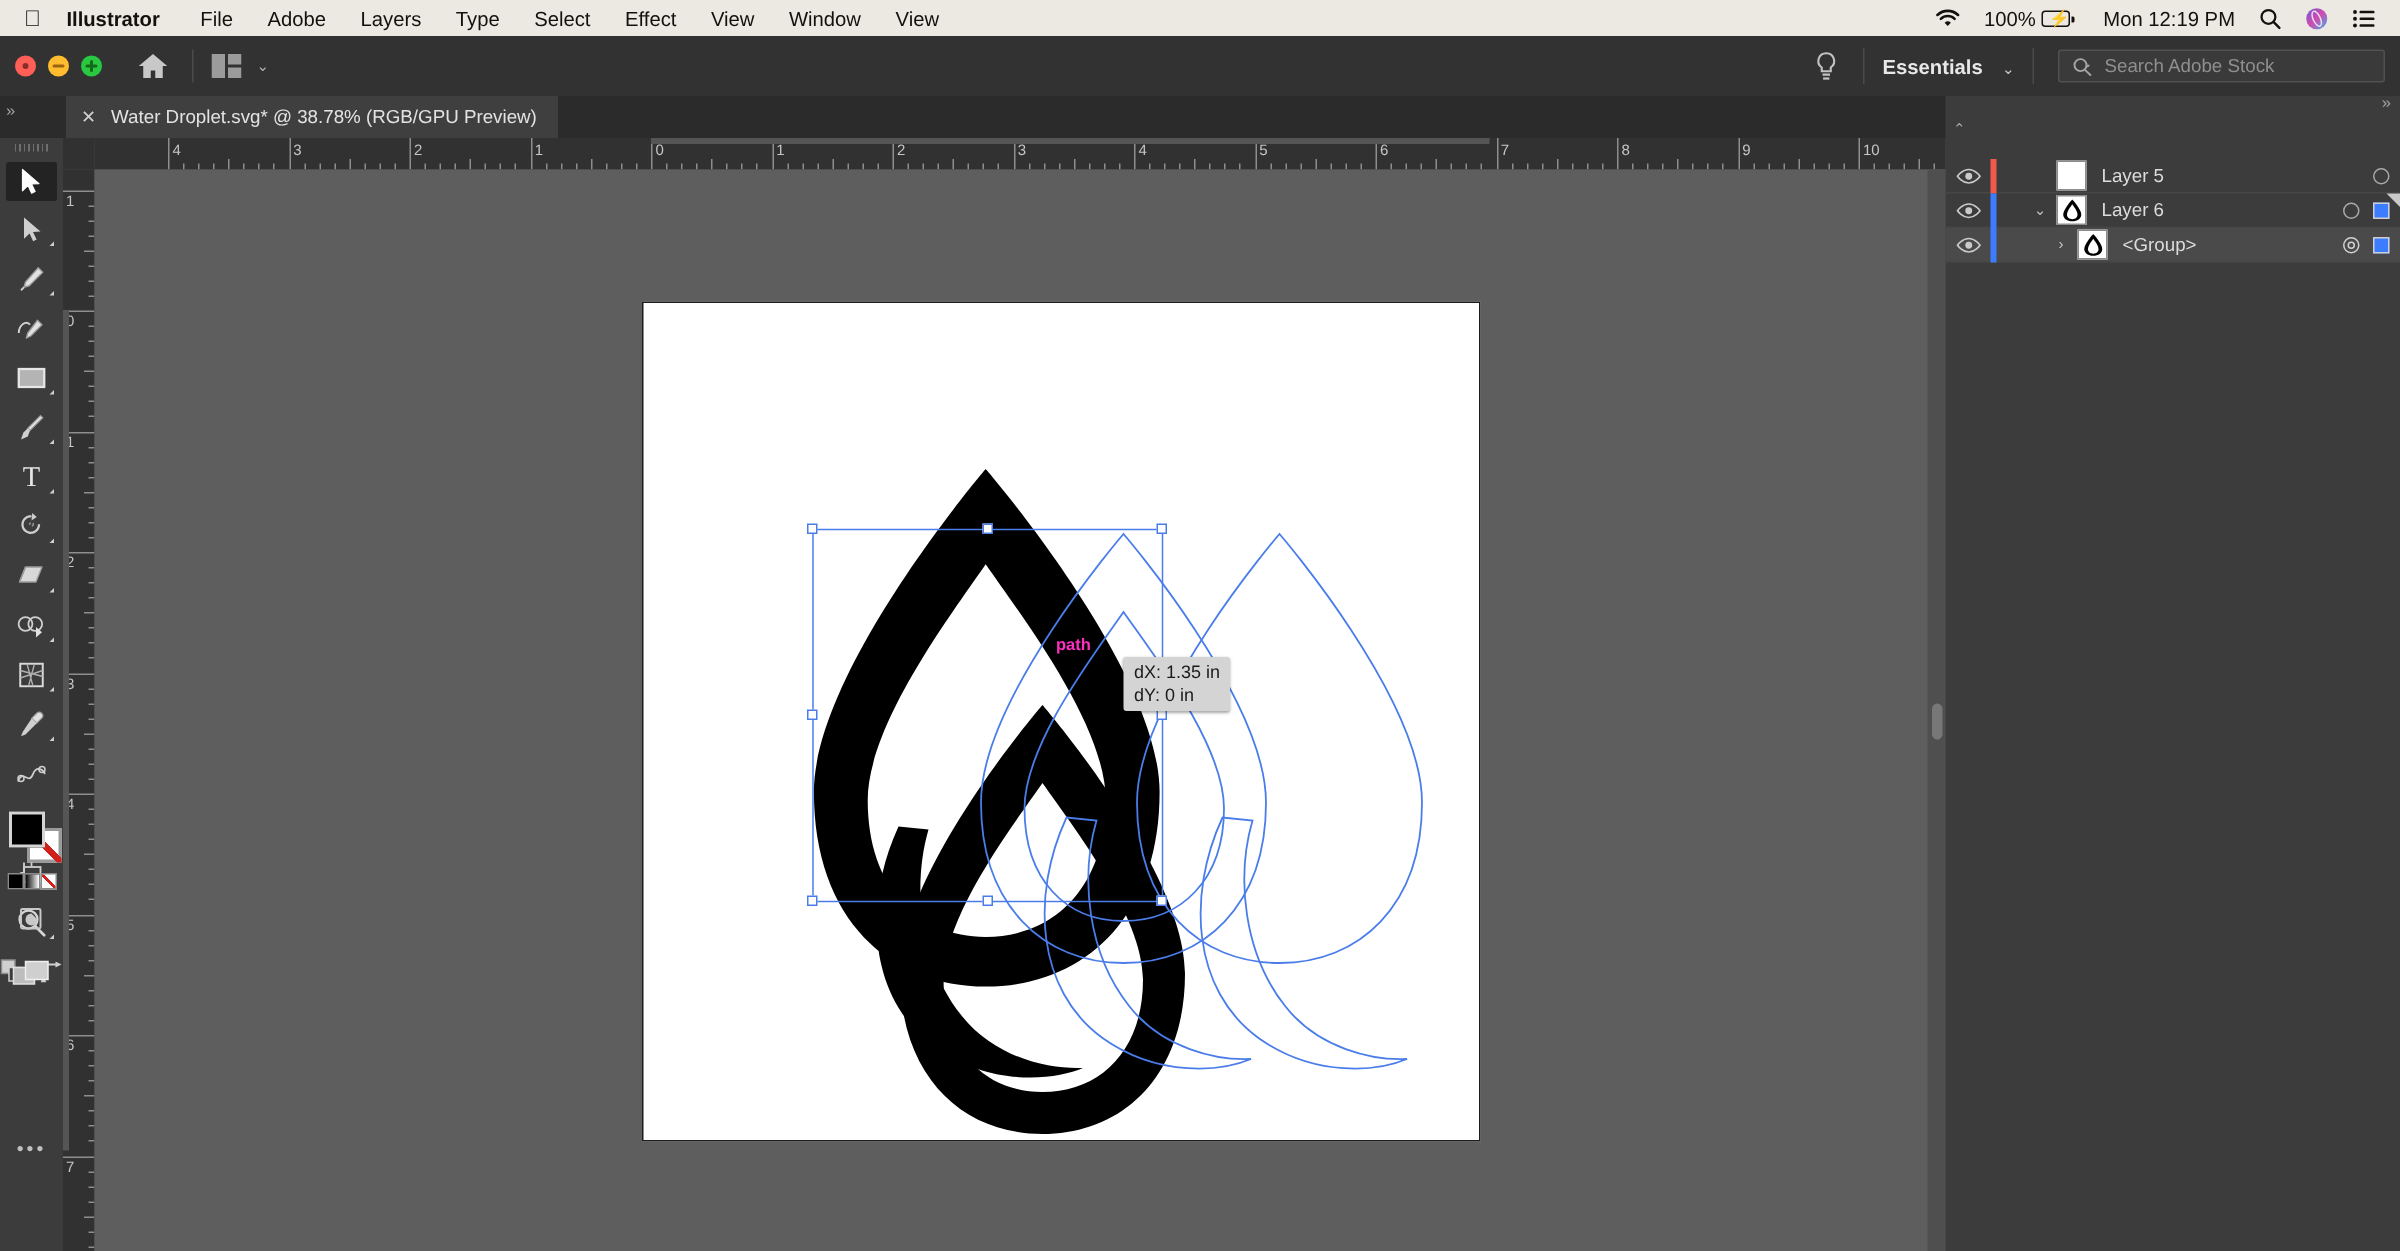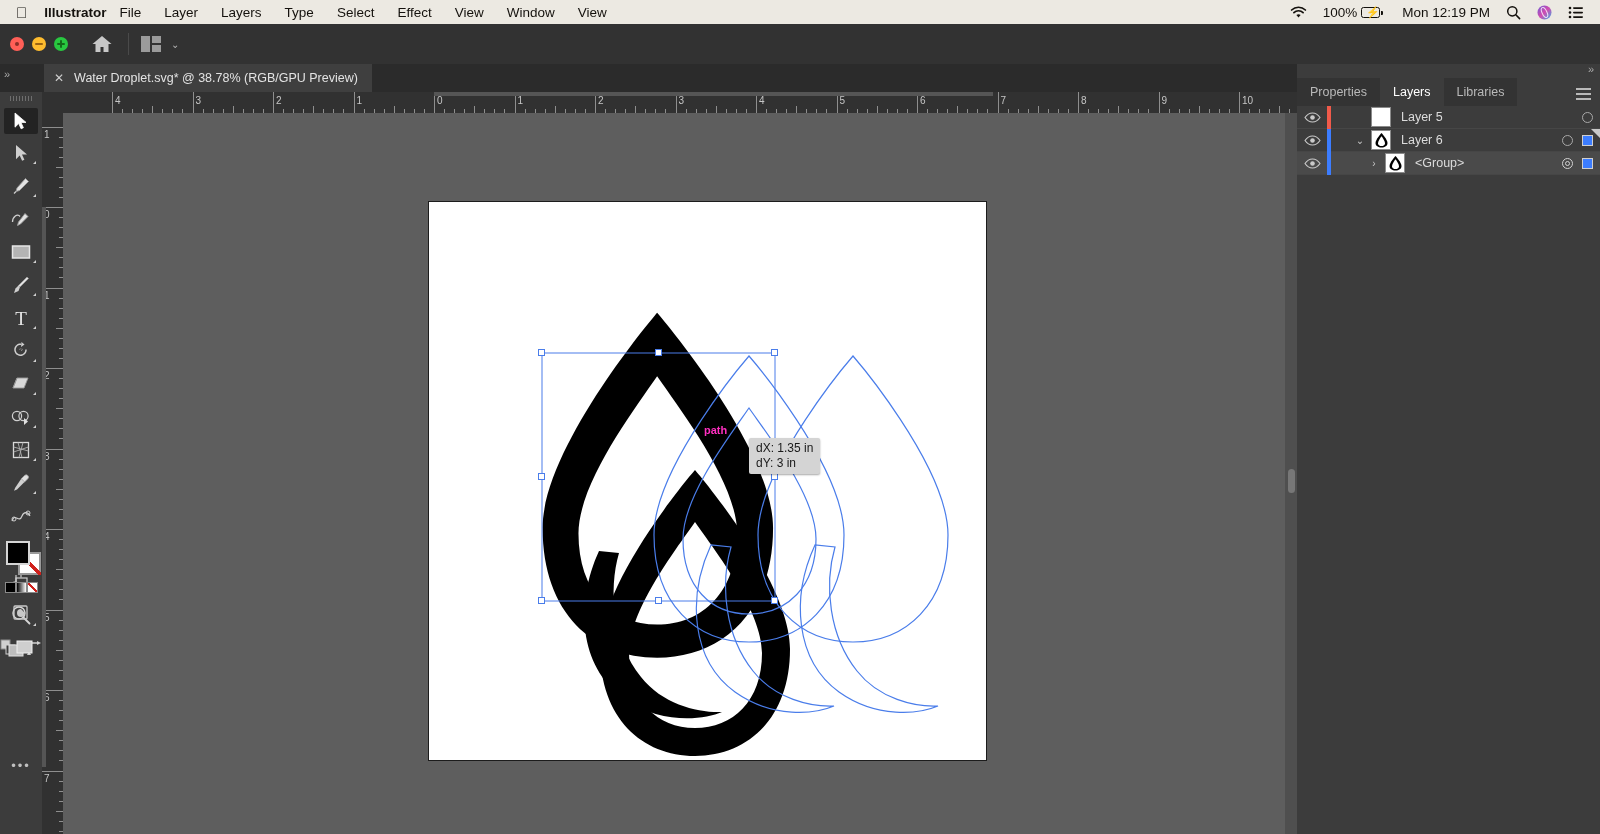--- a/index.html
+++ b/index.html
@@ -14,21 +14,21 @@
 
   
   .macbar {
     position: absolute; top: 0; left: 0; width: 1600px; height: 24px;
     background: #ece9e2;
     display: flex; align-items: center;
     color: #14110d; font-size: 13.5px;
   }
   .macbar .apple { margin: 0 17px 0 16px; font-size: 15px; line-height: 1; }
   .macbar .mi { margin-right: 23px; white-space: nowrap; }
-  .macbar .mi.bold { font-weight: bold; margin-right: 13px; }
+  .macbar .mi.bold { font-weight: bold; margin-right: 27px; }
   .macbar .spacer { flex: 1; }
   .macbar .ri { margin-right: 16px; display: flex; align-items: center; white-space: nowrap; }
   .macbar .ri.batt { margin-right: 22px; }
   .battglyph {
     display:inline-block; width:19px; height:11px; border:1.6px solid #14110d;
     border-radius:2.5px; position:relative; margin-left:4px;
   }
   .battglyph:after{content:"";position:absolute;right:-3.5px;top:3px;width:2px;height:4px;background:#14110d;border-radius:0 1px 1px 0;}
   .battglyph .bolt{position:absolute;left:4px;top:-2px;font-size:11px;color:#14110d;font-weight:bold;}
 
@@ -176,21 +176,21 @@
 </style>
 </head>
 <body>
 
 <div id="app">
 
   <div class="macbar">
     <span class="apple"></span>
     <span class="mi bold">Illustrator</span>
     <span class="mi">File</span>
-    <span class="mi">Layer</span>
+    <span class="mi">Adobe</span>
     <span class="mi">Layers</span>
     <span class="mi">Type</span>
     <span class="mi">Select</span>
     <span class="mi">Effect</span>
     <span class="mi">View</span>
     <span class="mi">Window</span>
     <span class="mi">View</span>
     <span class="spacer"></span>
     <span class="ri">
       <svg width="17" height="13" viewBox="0 0 17 13">
@@ -251,20 +251,43 @@
         </svg>
     </div>
     <div class="tbdiv"></div>
     <div class="arrange">
       <svg width="20" height="16" viewBox="0 0 20 16">
           <rect x="0" y="0" width="9" height="16" fill="#9b9b9b"></rect>
           <rect x="11" y="0" width="9" height="7" fill="#9b9b9b"></rect>
           <rect x="11" y="9" width="9" height="7" fill="#9b9b9b"></rect>
         </svg>
       <span class="chev">⌄</span>
+    </div>
+    <div class="tbright">
+      <div class="bulb">
+        <svg width="15" height="21" viewBox="0 0 15 21">
+            <path d="M7.5 1.5a5.2 5.2 0 0 0-3 9.5v2.5h6V11a5.2 5.2 0 0 0-3-9.5Z" fill="none" stroke="#c2c2c2" stroke-width="1.4"></path>
+            <rect x="5" y="15" width="5" height="1.5" fill="#c2c2c2"></rect>
+            <rect x="5.4" y="17.6" width="4.2" height="1.5" fill="#c2c2c2"></rect>
+          </svg>
+      </div>
+      <div class="vdiv"></div>
+      <div class="essentials">
+        <span>Essentials</span>
+        <span class="chev">⌄</span>
+      </div>
+      <div class="vdiv"></div>
+      <div class="stocksearch">
+        <svg width="15" height="13" viewBox="0 0 15 13">
+            <circle cx="6" cy="5.4" r="4" stroke="#a5a5a5" stroke-width="1.3" fill="none"></circle>
+            <path d="M9 8.6 12.6 12" stroke="#a5a5a5" stroke-width="1.3" stroke-linecap="round"></path>
+            <path d="M9.4 5.2h3l-1.5 2Z" fill="#a5a5a5"></path>
+          </svg>
+        <span class="ph">Search Adobe Stock</span>
+      </div>
     </div>
   </div>
 
   <div class="tabbar">
     <span class="collapsearrows">»</span>
     <div class="doctab">
       <span class="x">✕</span>
       <span>Water Droplet.svg* @ 38.78% (RGB/GPU Preview)</span>
     </div>
   </div>
@@ -727,48 +750,32 @@
     <span class="handle" style="left:708px; top:236px;"></span>
     <span class="handle" style="left:475px; top:360px;"></span>
     <span class="handle" style="left:708px; top:360px;"></span>
     <span class="handle" style="left:475px; top:484px;"></span>
     <span class="handle" style="left:592px; top:484px;"></span>
     <span class="handle" style="left:708px; top:484px;"></span>
 
     <span class="smartlabel">path</span>
     <div class="dtip">
       <div>dX: 1.35 in</div>
-      <div>dY: 3 in</div>
+      <div>dY: 0 in</div>
     </div>
 
     <div class="vscroll">
       <div class="vthumb"></div>
     </div>
   </div>
 
   <div class="rightpanel">
     <span class="panelcollapse">»</span>
     <span class="panelchev">⌃</span>
 
-    <div class="paneltabs">
-      <div class="ptab">
-          <span>Properties</span>
-        </div>
-      <div class="ptab sel">
-          <span>Layers</span>
-        </div>
-      <div class="ptab">
-          <span>Libraries</span>
-        </div>
-      <div class="phamb">
-          <i></i>
-          <i></i>
-          <i></i>
-        </div>
-    </div>
 
     <div class="layerlist">
 
       <div class="layerrow">
         <span class="lr-eye">
           <svg width="17" height="11" viewBox="0 0 17 11">
               <path d="M8.5 1C4 1 1 5.5 1 5.5S4 10 8.5 10 16 5.5 16 5.5 13 1 8.5 1Z" fill="none" stroke="#cacaca" stroke-width="1.1"></path>
               <circle cx="8.5" cy="5.5" r="2.3" fill="#cacaca"></circle>
             </svg>
         </span>

